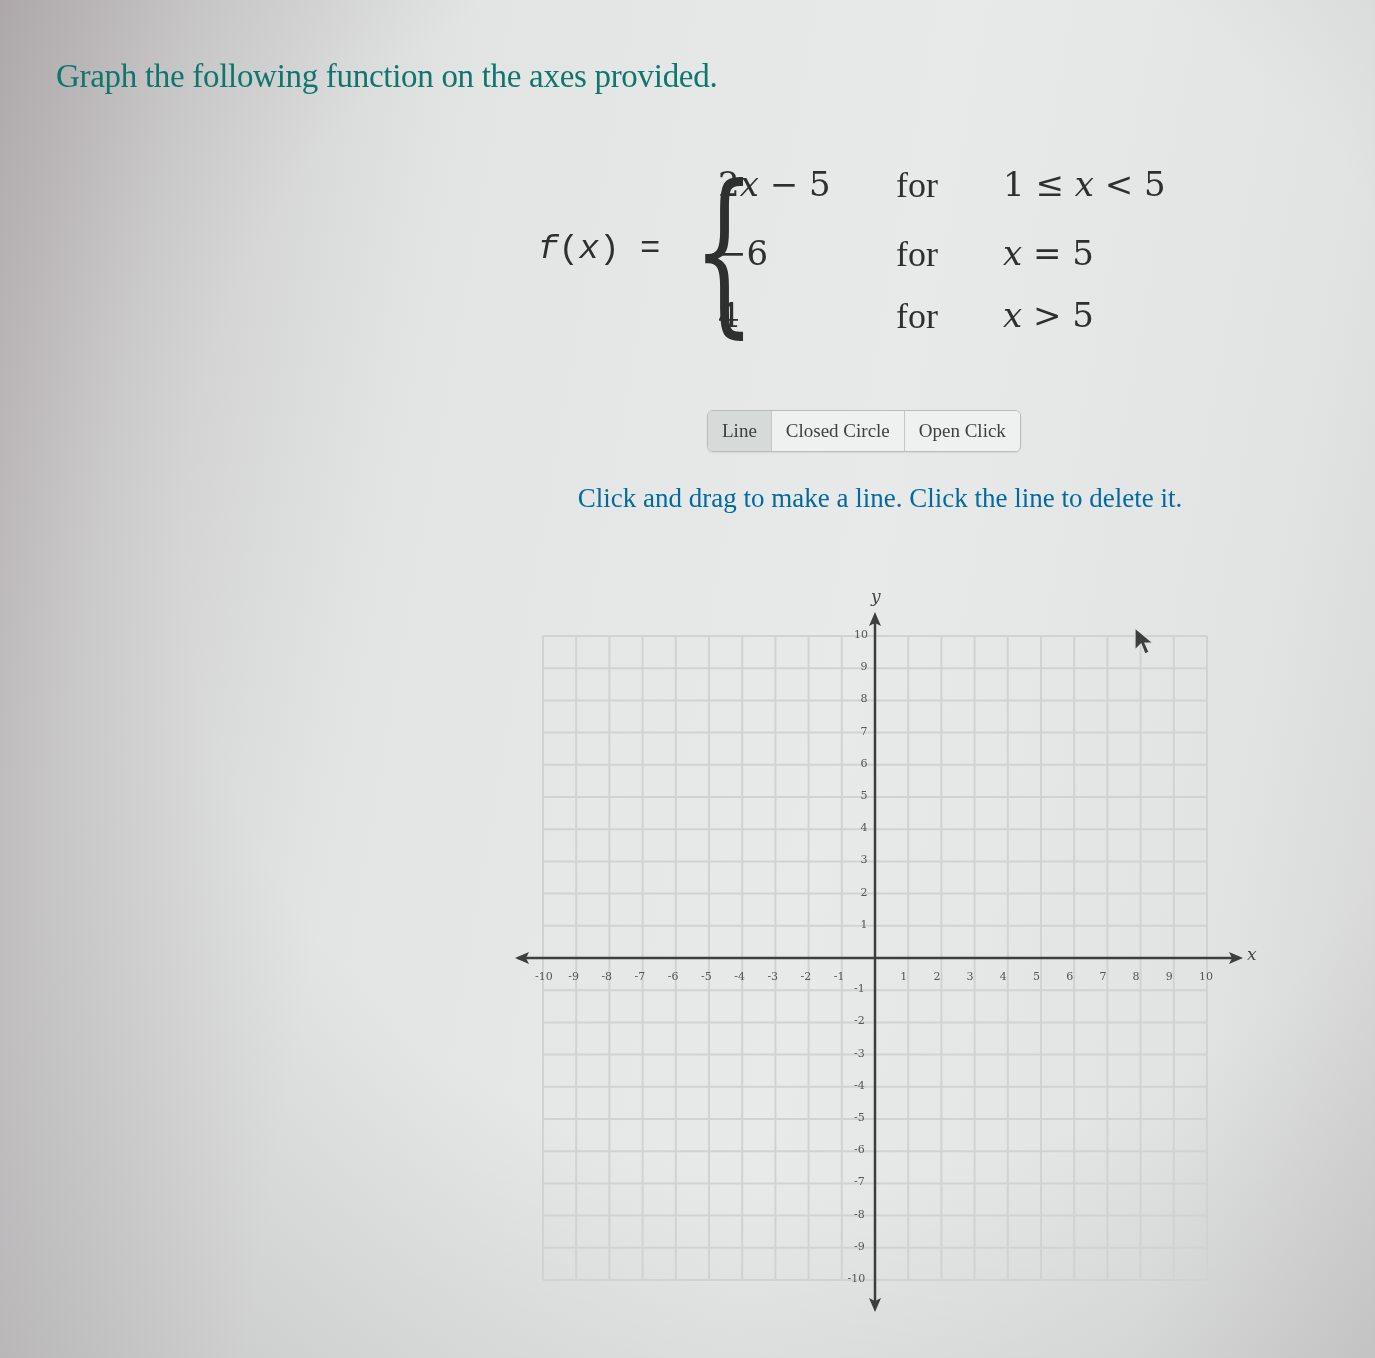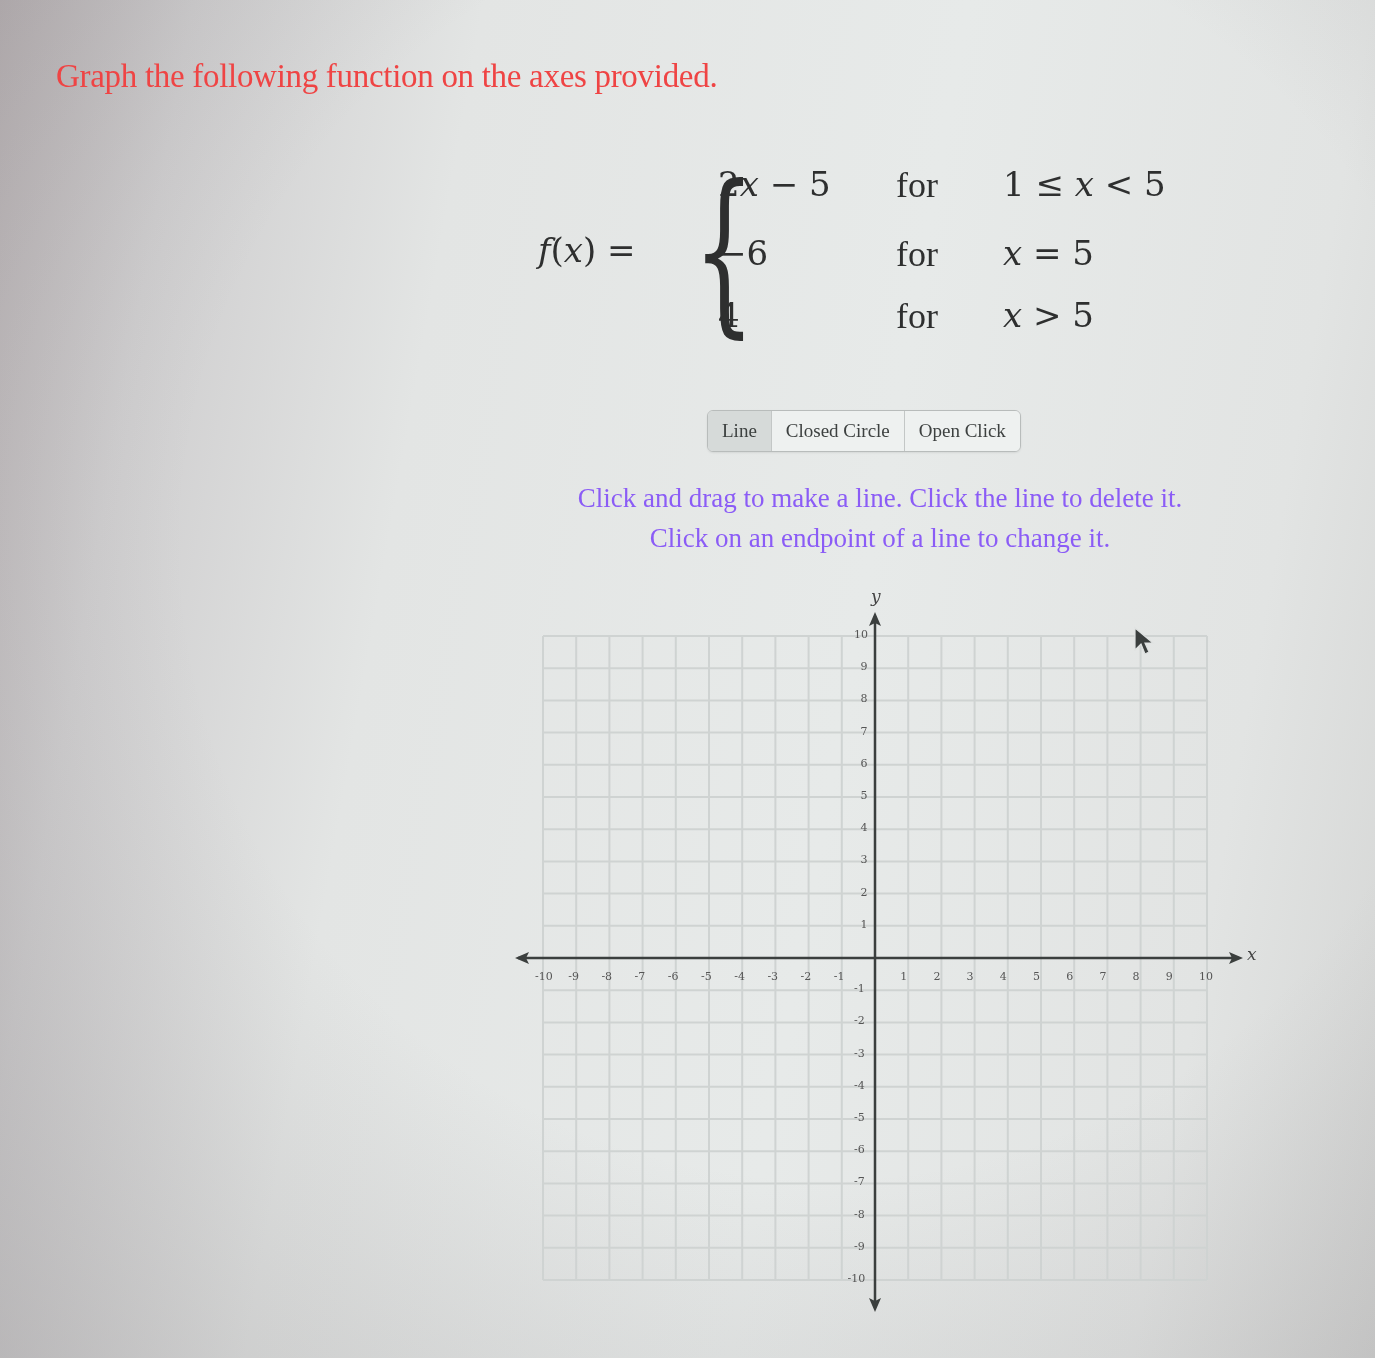--- a/index.html
+++ b/index.html
@@ -8,28 +8,28 @@
     background: linear-gradient(100deg, #b9b3b5 0%, #cfcecf 12%, #e3e5e4 30%, #e7eae9 60%, #e2e4e3 85%, #d4d5d4 100%);
     font-family: "DejaVu Serif", "Liberation Serif", serif;
     color: #3a3a3a;
   }
   .vignette {
     position: absolute; inset: 0; pointer-events: none;
     background: radial-gradient(ellipse at 60% 40%, rgba(255,255,255,0) 55%, rgba(120,115,118,0.28) 100%);
   }
   .prompt {
     position: absolute; left: 56px; top: 58px;
-    font-size: 33px; color: #ef4444; letter-spacing: -0.3px;
+    font-size: 33px; color: #0f766e; letter-spacing: -0.3px;
     font-family: "Liberation Serif", serif;
   }
   .equation {
     position: absolute; left: 538px; top: 160px; width: 680px; height: 195px;
     font-family: "DejaVu Serif", serif; color: #2e2f2f; font-size: 34px;
   }
-  .eq-lhs { position: absolute; left: 0; top: 70px; font-style: normal; }
+  .eq-lhs { position: absolute; left: 0; top: 70px; font-style: normal; font-family: Liberation Mono, monospace; }
   .eq-lhs .it { font-style: italic; }
   .brace {
     position: absolute; left: 155px; top: 2px; font-size: 178px; line-height: 178px;
     transform: scaleX(0.55); transform-origin: left top; font-weight: 300;
     font-family: "DejaVu Serif", serif;
   }
   .case-row { position: absolute; left: 180px; height: 44px; width: 520px; }
   .case-expr { position: absolute; left: 0; top: 0; }
   .case-for { position: absolute; left: 178px; top: 0; font-family: "Liberation Serif", serif; font-size: 36px; }
   .case-cond { position: absolute; left: 285px; top: 0; }
@@ -44,21 +44,21 @@
   .tool-btn {
     display: flex; align-items: center; justify-content: center;
     padding: 0 14px; background: #eef1f0; border-right: 1px solid #c3c7c6;
     cursor: pointer;
   }
   .tool-btn:last-child { border-right: none; }
   .tool-btn.active { background: #d6dad9; }
 
   .instructions {
     position: absolute; left: 480px; top: 478px; width: 800px; text-align: center;
-    font-family: "Liberation Serif", serif; font-size: 27px; color: #8b5cf6; line-height: 40px;
+    font-family: "Liberation Serif", serif; font-size: 27px; color: #0369a1; line-height: 40px;
   }
 
   .graph { position: absolute; left: 500px; top: 575px; width: 800px; height: 750px; }
   .graph svg { position: absolute; left: 0; top: 0; }
   .tick-x, .tick-y {
     position: absolute; font-family: "DejaVu Serif", serif; font-size: 11px; color: #555;
   }
   .axis-label { position: absolute; font-family: "DejaVu Serif", serif; font-style: italic; font-size: 17px; color: #444; }
   .cursor { position: absolute; left: 1132px; top: 626px; }
 </style>
@@ -93,21 +93,20 @@
 </div>
 
 <div class="toolbar">
   <div class="tool-btn active">Line</div>
   <div class="tool-btn">Closed Circle</div>
   <div class="tool-btn">Open Click</div>
 </div>
 
 <div class="instructions">
   <div>Click and drag to make a line. Click the line to delete it.</div>
-  <div>Click on an endpoint of a line to change it.</div>
 </div>
 
 <div class="graph" id="graph">
   <svg id="graph-svg" width="800" height="750">
       <line x1="43" y1="61" x2="43" y2="705" stroke="#cfd3d2" stroke-width="2"></line>
       <line x1="76.19999999999999" y1="61" x2="76.19999999999999" y2="705" stroke="#cfd3d2" stroke-width="2"></line>
       <line x1="109.39999999999998" y1="61" x2="109.39999999999998" y2="705" stroke="#cfd3d2" stroke-width="2"></line>
       <line x1="142.59999999999997" y1="61" x2="142.59999999999997" y2="705" stroke="#cfd3d2" stroke-width="2"></line>
       <line x1="175.79999999999998" y1="61" x2="175.79999999999998" y2="705" stroke="#cfd3d2" stroke-width="2"></line>
       <line x1="209" y1="61" x2="209" y2="705" stroke="#cfd3d2" stroke-width="2"></line>

